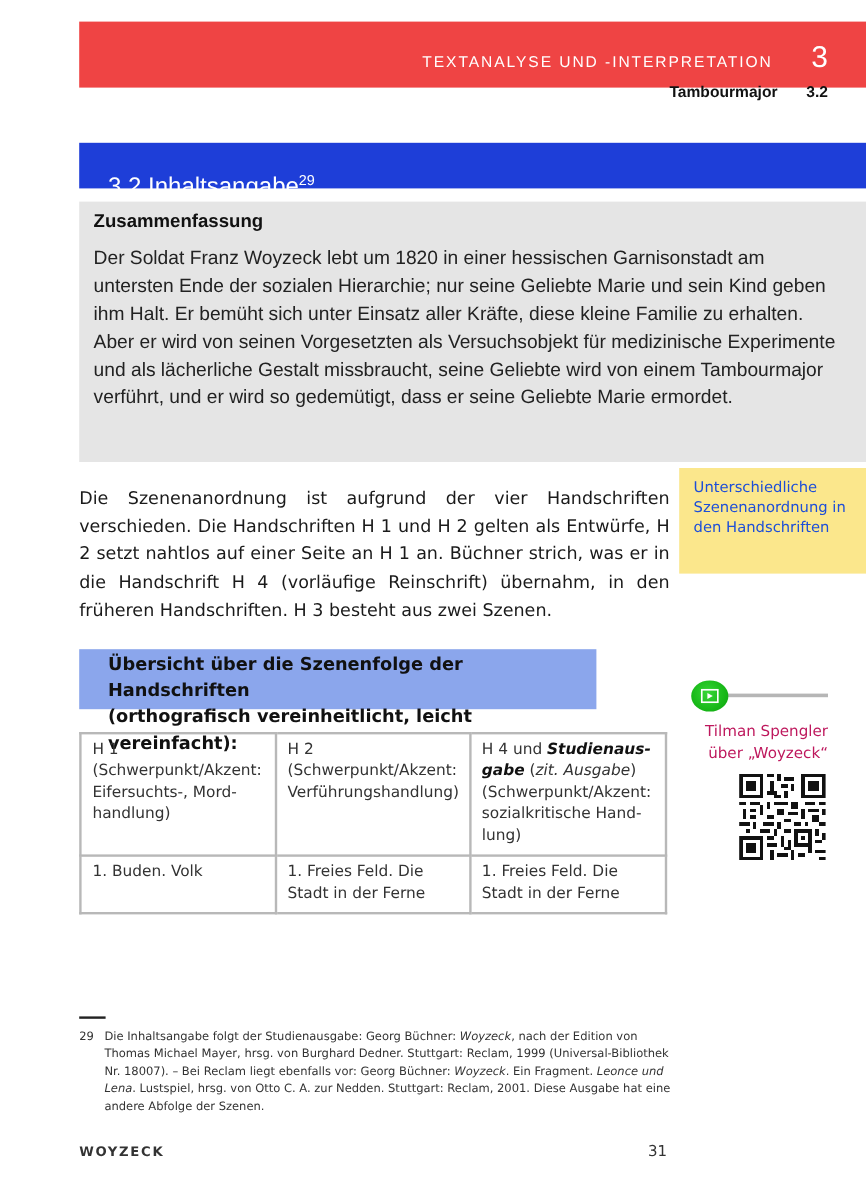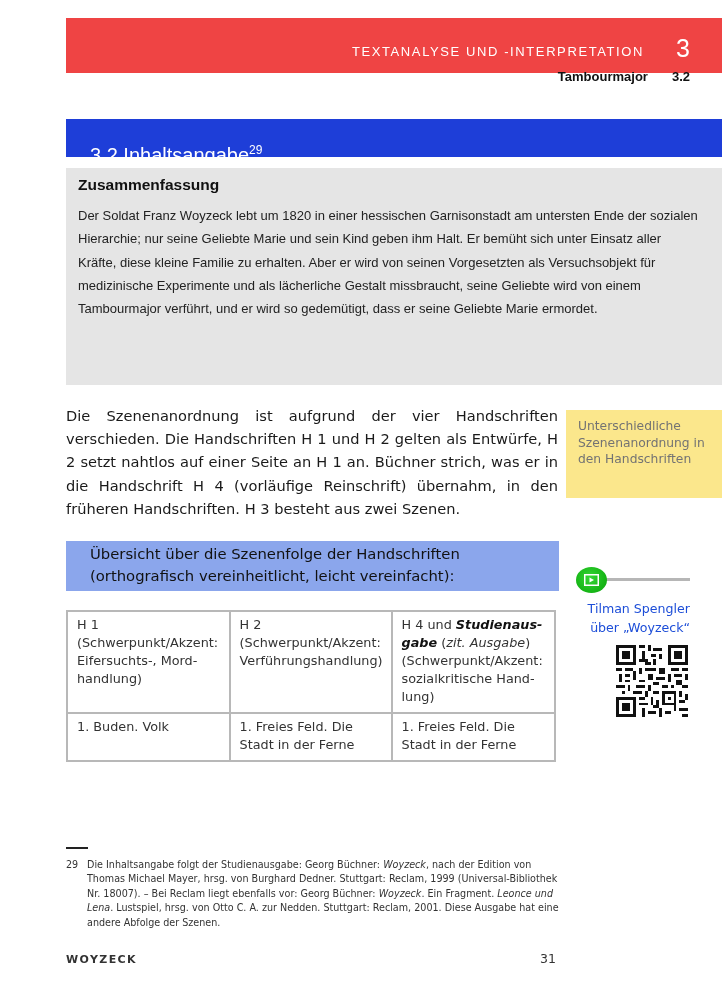--- a/index.html
+++ b/index.html
@@ -38,40 +38,40 @@
 
     .summary-box {
       position: absolute; left: 66px; top: 168px; width: 656px; height: 217px;
       background: #e5e5e5; padding: 8px 12px;
     }
     .summary-box .summary-heading {
       font-family: "Liberation Sans", sans-serif; font-weight: bold; font-size: 15.5px; color: #111;
       margin-bottom: 10px;
     }
     .summary-box .summary-text {
-      font-family: "Liberation Sans", sans-serif; font-size: 13px; line-height: 23.3px; color: #222;
+      font-family: "Liberation Sans", sans-serif; font-size: 16px; line-height: 23.3px; color: #222;
       width: 625px;
     }
 
     .body-para {
       position: absolute; left: 66px; top: 404px; width: 492px;
       font-family: "DejaVu Sans", sans-serif; font-size: 14.6px; line-height: 23.2px; color: #1a1a1a;
       text-align: justify;
     }
 
     .margin-note {
-      position: absolute; left: 566px; top: 410px; width: 156px; height: 88px;
+      position: absolute; left: 566px; top: 390px; width: 156px; height: 88px;
       background: #fbe78c; padding: 8px 12px;
-      font-family: "DejaVu Sans", sans-serif; font-size: 12.3px; line-height: 16.5px; color: #737373;
+      font-family: "DejaVu Sans", sans-serif; font-size: 12.3px; line-height: 16.5px; color: #1d4ed8;
     }
 
     .table-caption {
-      position: absolute; left: 66px; top: 541px; width: 493px; height: 50px;
+      position: absolute; left: 66px; top: 541px; width: 431px; height: 50px;
       background: #8ba6ec; padding: 2px 0 0 24px;
-      font-family: "DejaVu Sans", sans-serif; font-weight: normal; font-size: 14.8px; line-height: 22px; color: #111;
+      font-family: "DejaVu Sans", sans-serif; font-weight: bold; font-size: 14.8px; line-height: 22px; color: #111;
     }
 
     .scene-table {
       position: absolute; left: 66px; top: 610px; width: 490px;
       border-collapse: collapse; border: 2px solid #b8b8b8;
       font-family: "DejaVu Sans", sans-serif; font-size: 12.8px; line-height: 18px; color: #333;
     }
     .scene-table td {
       border: 2px solid #b8b8b8; vertical-align: top; padding: 4px 8px 6px 9px;
     }
@@ -91,21 +91,21 @@
       position: absolute; left: 30px; top: 11px; width: 84px; height: 3px; background: #b6b6b6;
     }
     .media-line .play-btn {
       position: absolute; left: 0; top: 0; width: 31px; height: 26px; border-radius: 50%;
       background: radial-gradient(circle at 45% 40%, #36d636 0%, #18b818 60%, #0e9e0e 100%);
     }
     .media-line .play-btn svg { position: absolute; left: 8px; top: 7px; }
 
     .media-caption {
       position: absolute; left: 566px; top: 599px; width: 124px; text-align: right;
-      font-family: "DejaVu Sans", sans-serif; font-size: 12.6px; line-height: 19px; color: #1d4ed8;
+      font-family: "DejaVu Sans", sans-serif; font-size: 12.6px; line-height: 19px; color: #be185d;
     }
 
     .qr {
       position: absolute; left: 616px; top: 644px; width: 72px; height: 74px;
     }
 
     .footnote-rule {
       position: absolute; left: 66px; top: 847px; width: 22px; height: 2px; background: #222;
     }
     .footnote {

